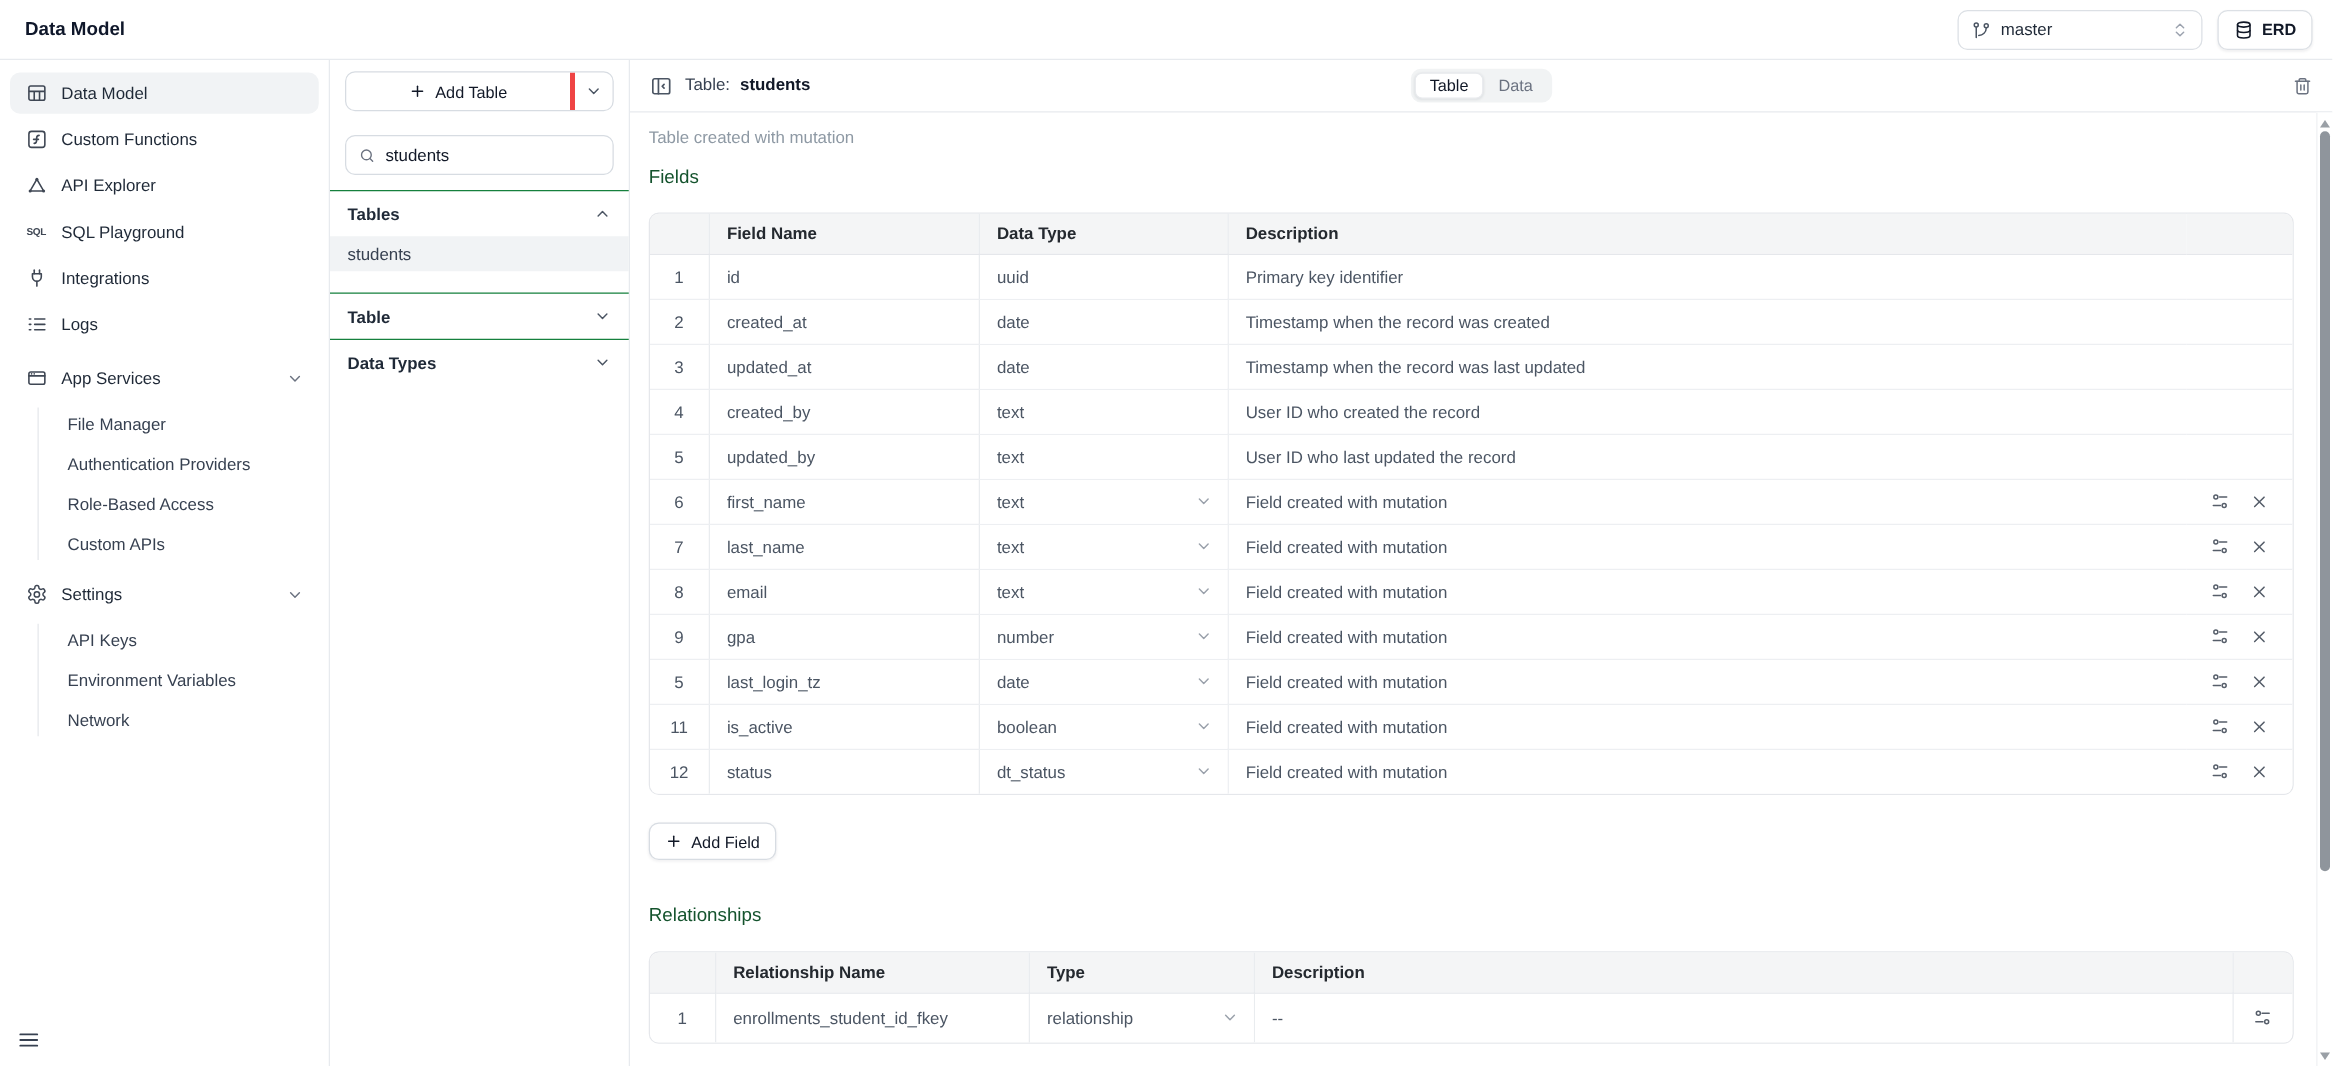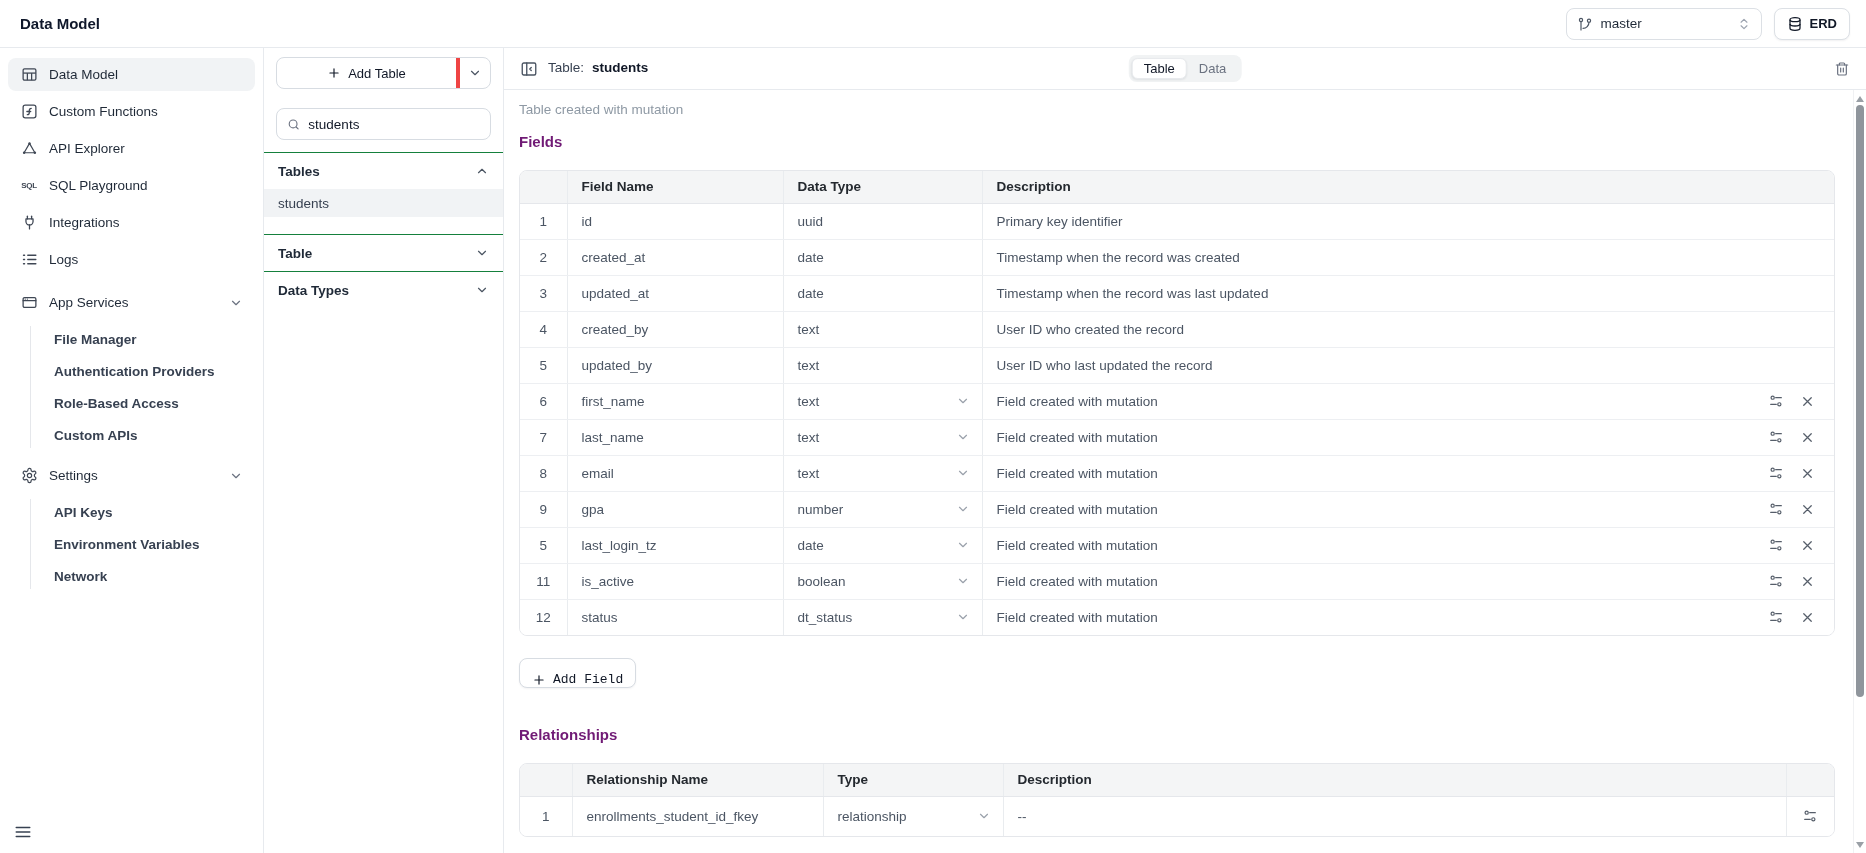--- a/index.html
+++ b/index.html
@@ -19,21 +19,21 @@
   
   .app-body { display:flex; height:805px; }
 
   
   .sidebar { width:264px; border-right:1px solid #e7eaee; padding:10px 8px; position:relative; flex:none; }
   .side-item { display:flex; align-items:center; gap:11px; height:33px; padding:0 12px; border-radius:8px; color:#1f2937; margin-bottom:4px; }
   .side-item.active { background:#f1f3f5; font-weight:500; }
   .side-item .s-icon { width:18px; height:18px; color:#3f4754; display:flex; align-items:center; justify-content:center; flex:none; }
   .side-item .grp-chev { margin-left:auto; color:#6b7280; }
   .txt-icon { font-size:8px; font-weight:700; letter-spacing:-.3px; color:#3f4754; }
-  .children { position:relative; margin:2px 0 8px 0;font-weight:bold; }
+  .children { position:relative; margin:2px 0 8px 0; }
   .children::before { content:''; position:absolute; left:22px; top:3px; bottom:3px; width:1px; background:#e5e7eb; }
   .child { height:32px; display:flex; align-items:center; padding-left:46px; color:#374151; border-radius:8px; }
   .hamburger { position:absolute; left:14px; bottom:12px; color:#374151; }
 
   
   .explorer { width:240px; border-right:1px solid #e7eaee; padding-top:9px; flex:none; display:flex; flex-direction:column; }
   .explorer-pad { padding:0 12px; }
   .add-table { display:flex; height:32px; border:1px solid #d7dce2; border-radius:8px; background:#fff; overflow:hidden; }
   .add-table-main { flex:1; display:flex; align-items:center; justify-content:center; gap:7px; font-size:13px; color:#111827; border-right:4px solid #ef4444; }
   .add-table-chev { width:30px; display:flex; align-items:center; justify-content:center; color:#4b5563; }
@@ -54,36 +54,36 @@
   .panel-btn { color:#4b5563; display:flex; }
   .tbl-label { color:#374151; }
   .tbl-name { font-weight:700; color:#111827; margin-left:-2px; }
   .segmented { position:absolute; left:50%; transform:translateX(-50%); display:flex; background:#f1f3f4; border-radius:8px; padding:3px; }
   .seg-tab { font-size:13px; padding:3px 12px; border-radius:6px; color:#6b7280; }
   .seg-tab.active { background:#fff; color:#111827; font-weight:500; border:1px solid #e8eaed; box-shadow:0 1px 2px rgba(16,24,40,.08); padding:2px 11px; }
   .trash-btn { margin-left:auto; color:#6b7280; display:flex; }
 
   .main-scroll { position:absolute; left:0; right:13px; top:42px; bottom:0; padding:12px 18px 4px 15px; overflow:hidden; }
   .subtitle { color:#8e99a4; }
-  .section-heading { margin-top:16px; font-size:15px; font-weight:700; color:#701a75; }
+  .section-heading { margin-top:16px; font-size:15px; font-weight:400; color:#14532d; }
   .table-wrap { margin-top:20px; border:1px solid #e5e7eb; border-radius:8px; overflow:hidden; }
   table.data-table { width:100%; border-collapse:collapse; table-layout:fixed; }
   .data-table thead th { background:#f4f5f6; height:32px; text-align:left; font-size:13.5px; font-weight:600; color:#24292f; padding:0 14px; border-bottom:1px solid #e5e7eb; }
   .data-table tbody td { height:36px; padding:0 14px; color:#4b5563; border-bottom:1px solid #edeff2; background:#fff; }
   .rel-table tbody td { height:40px; }
   .data-table tbody tr:last-child td { border-bottom:none; }
   .data-table .divr { border-right:1px solid #e9ecef; }
   td.num { color:#6b7280; text-align:center; padding:0 4px; }
   td.name { color:#374151; }
   td.type { position:relative; }
   td.type .type-chev { position:absolute; right:12px; top:50%; transform:translateY(-50%); color:#9aa1ab; }
   td.actions { padding:0 8px; }
   .act-wrap { display:flex; align-items:center; justify-content:center; gap:12px; }
   .icon-btn { color:#565e6a; display:flex; padding:2px; }
-  .add-field { margin-top:22px; height:30px; display:inline-flex; align-items:flex-end; gap:7px; padding:0 12px; border:1px solid #d7dce2; border-radius:8px; background:#fff; font-size:13px; color:#111827; box-shadow:0 1px 2px rgba(16,24,40,.05);font-family:Liberation Mono, monospace; }
+  .add-field { margin-top:22px; height:30px; display:inline-flex; align-items:center; gap:7px; padding:0 12px; border:1px solid #d7dce2; border-radius:8px; background:#fff; font-size:13px; color:#111827; box-shadow:0 1px 2px rgba(16,24,40,.05); }
   .rel-heading { margin-top:36px; }
 
   
   .vscrollbar { position:absolute; right:0; top:42px; bottom:0; width:13px; background:#fff; border-left:1px solid #f0f1f3; display:flex; flex-direction:column; align-items:center; }
   .scroll-arrow { width:0; height:0; border-left:4.5px solid transparent; border-right:4.5px solid transparent; flex:none; }
   .arrow-up { border-bottom:6px solid #9aa0a6; margin-top:6px; }
   .arrow-down { border-top:6px solid #9aa0a6; position:absolute; bottom:5px; }
   .scroll-thumb { width:8px; border-radius:4px; background:#8f959c; height:592px; margin-top:3px; flex:none; }
 </style>
 </head>

